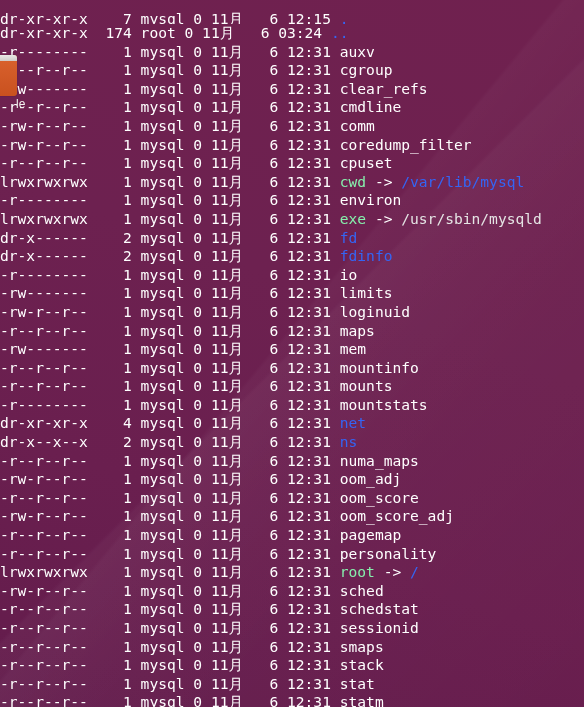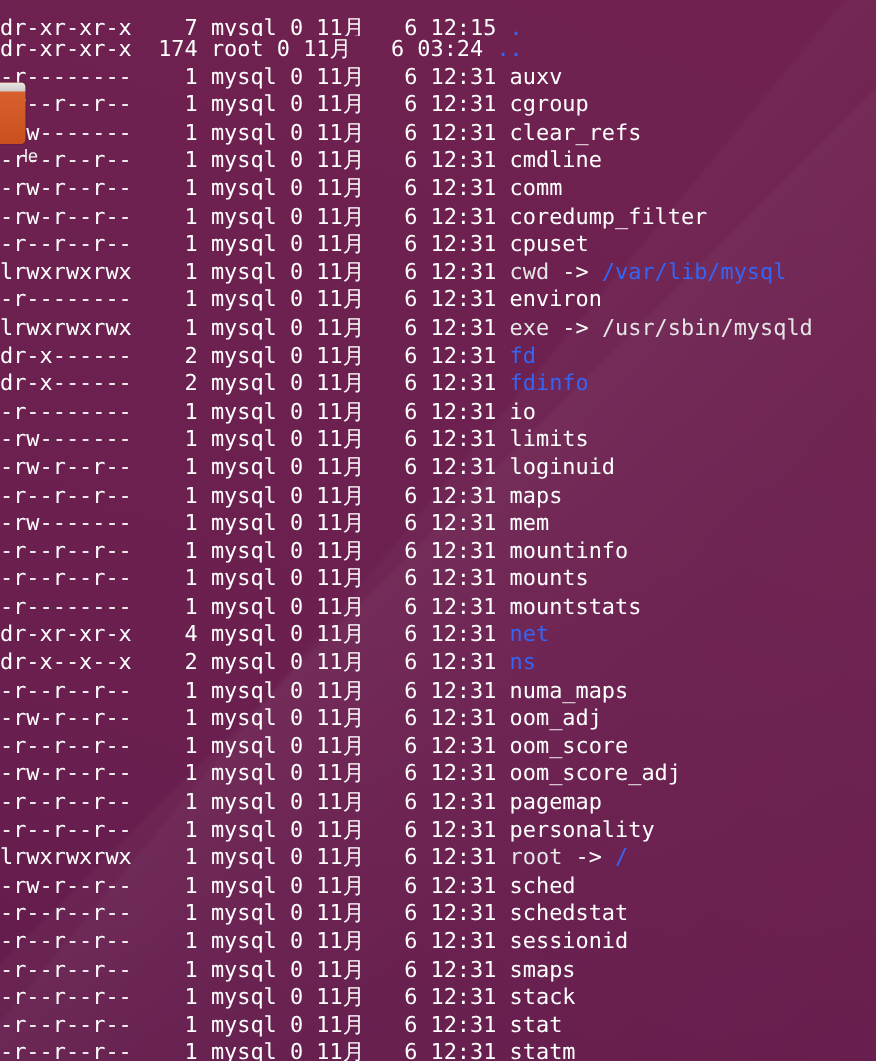--- a/index.html
+++ b/index.html
@@ -70,21 +70,21 @@
   #terminal .row.clipped-top {
     height: 14px;
     overflow: hidden;
     line-height: 18.6px;
     margin-top: -4.6px;
   }
 
   
   .c-default  { color: #ffffff; }
   .c-dir      { color: #3465f4; }
-  .c-link     { color: #e5e5e5; text-align: right; }
+  .c-link     { color: #86efac; text-align: right; }
   .c-exec     { color: #e5e5e5; }
   .c-arrow    { color: #ffffff; }
 
   
   #launcher-icon {
     position: absolute;
     left: 0px;
     top: 55px;
     width: 17px;
     height: 41px;

